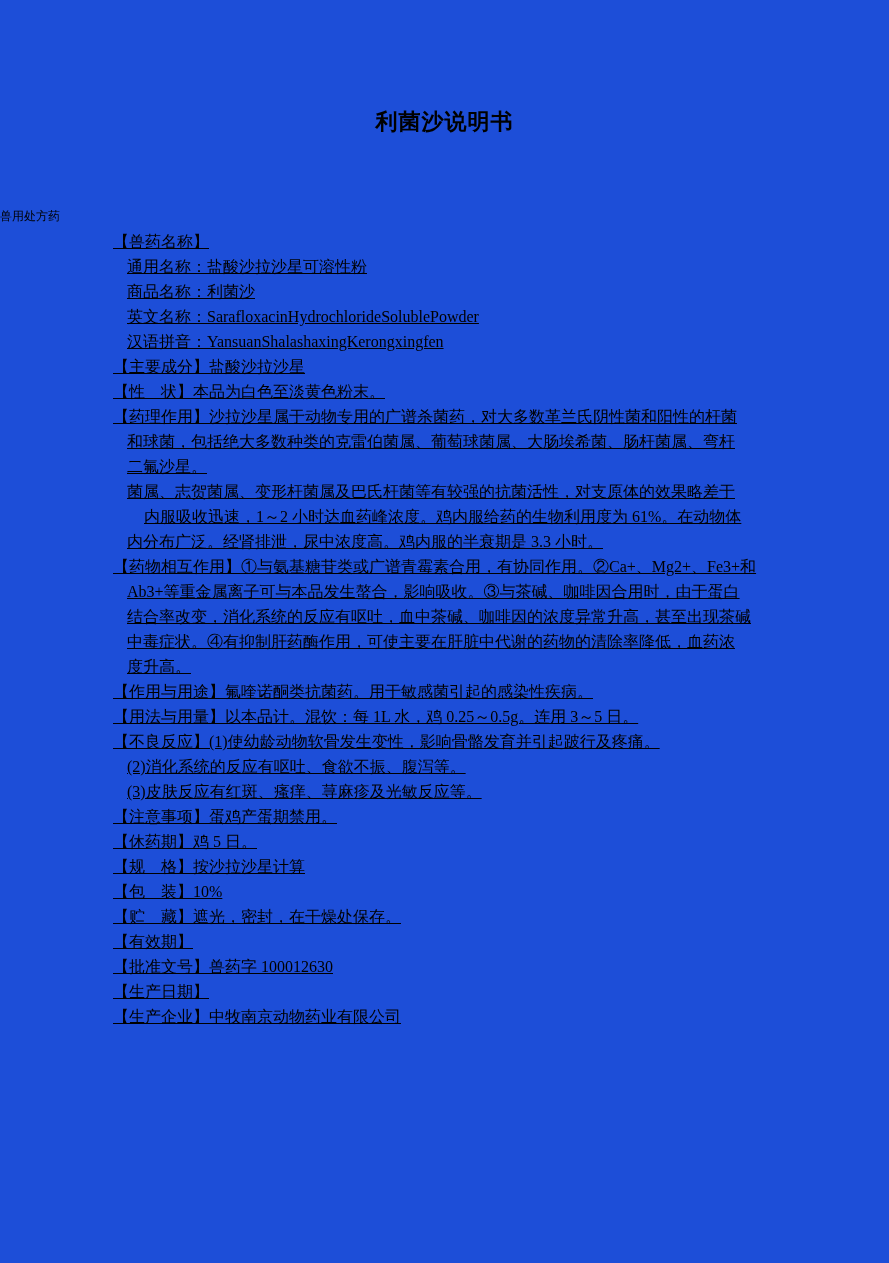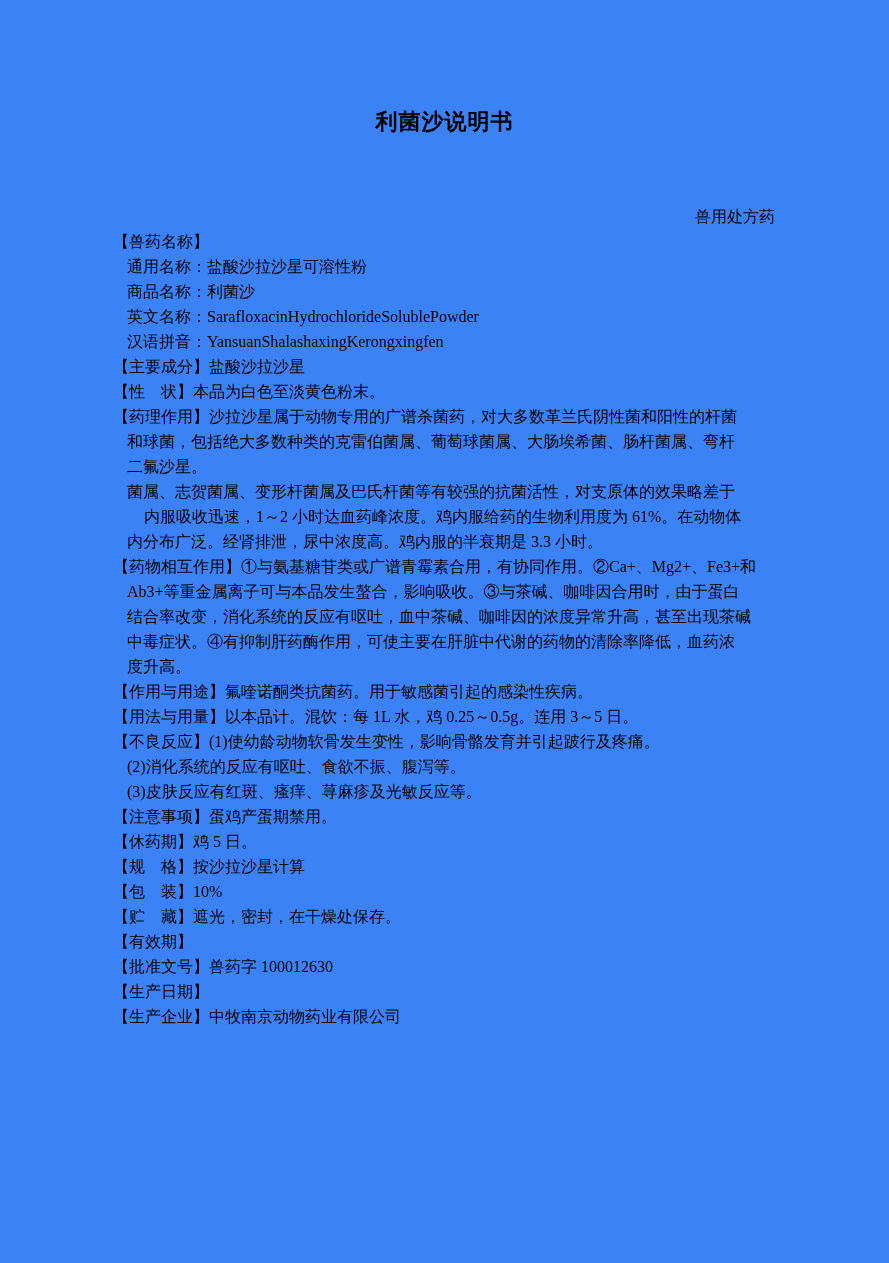--- a/index.html
+++ b/index.html
@@ -2,43 +2,44 @@
 <html><head>
 <meta charset="utf-8">
 <style>
   * { margin: 0; padding: 0; box-sizing: border-box; }
   html, body { background: #ffffff; }
   .page {
     position: relative;
     width: 889px;
     height: 1263px;
     margin: 0 auto;
-    background: #3b82f6;
+    background: #1d4ed8;
     color: #000000;
     font-family: "Liberation Serif", "DejaVu Serif", serif;
     overflow: hidden;
   }
   .doc-title {
     margin-top: 108px;
     text-align: center;
     font-size: 22px;
     font-weight: bold;
     line-height: 27px;
     letter-spacing: 1px;
   }
   .classification {
     margin-top: 69px;
     padding-right: 114px;
-    text-align: right;
-    font-size: 16px;
+    text-align: left;
+    font-size: 12px;
     line-height: 25px;
   }
   .doc-body {
     padding-left: 113px;
     padding-right: 20px;
+    text-decoration: underline;
   }
   .doc-line {
     font-size: 16px;
     line-height: 25px;
     height: 25px;
     white-space: nowrap;
   }
   .indent-0 { padding-left: 0; }
   .indent-1 { padding-left: 14px; }
   .indent-2 { padding-left: 31px; }

